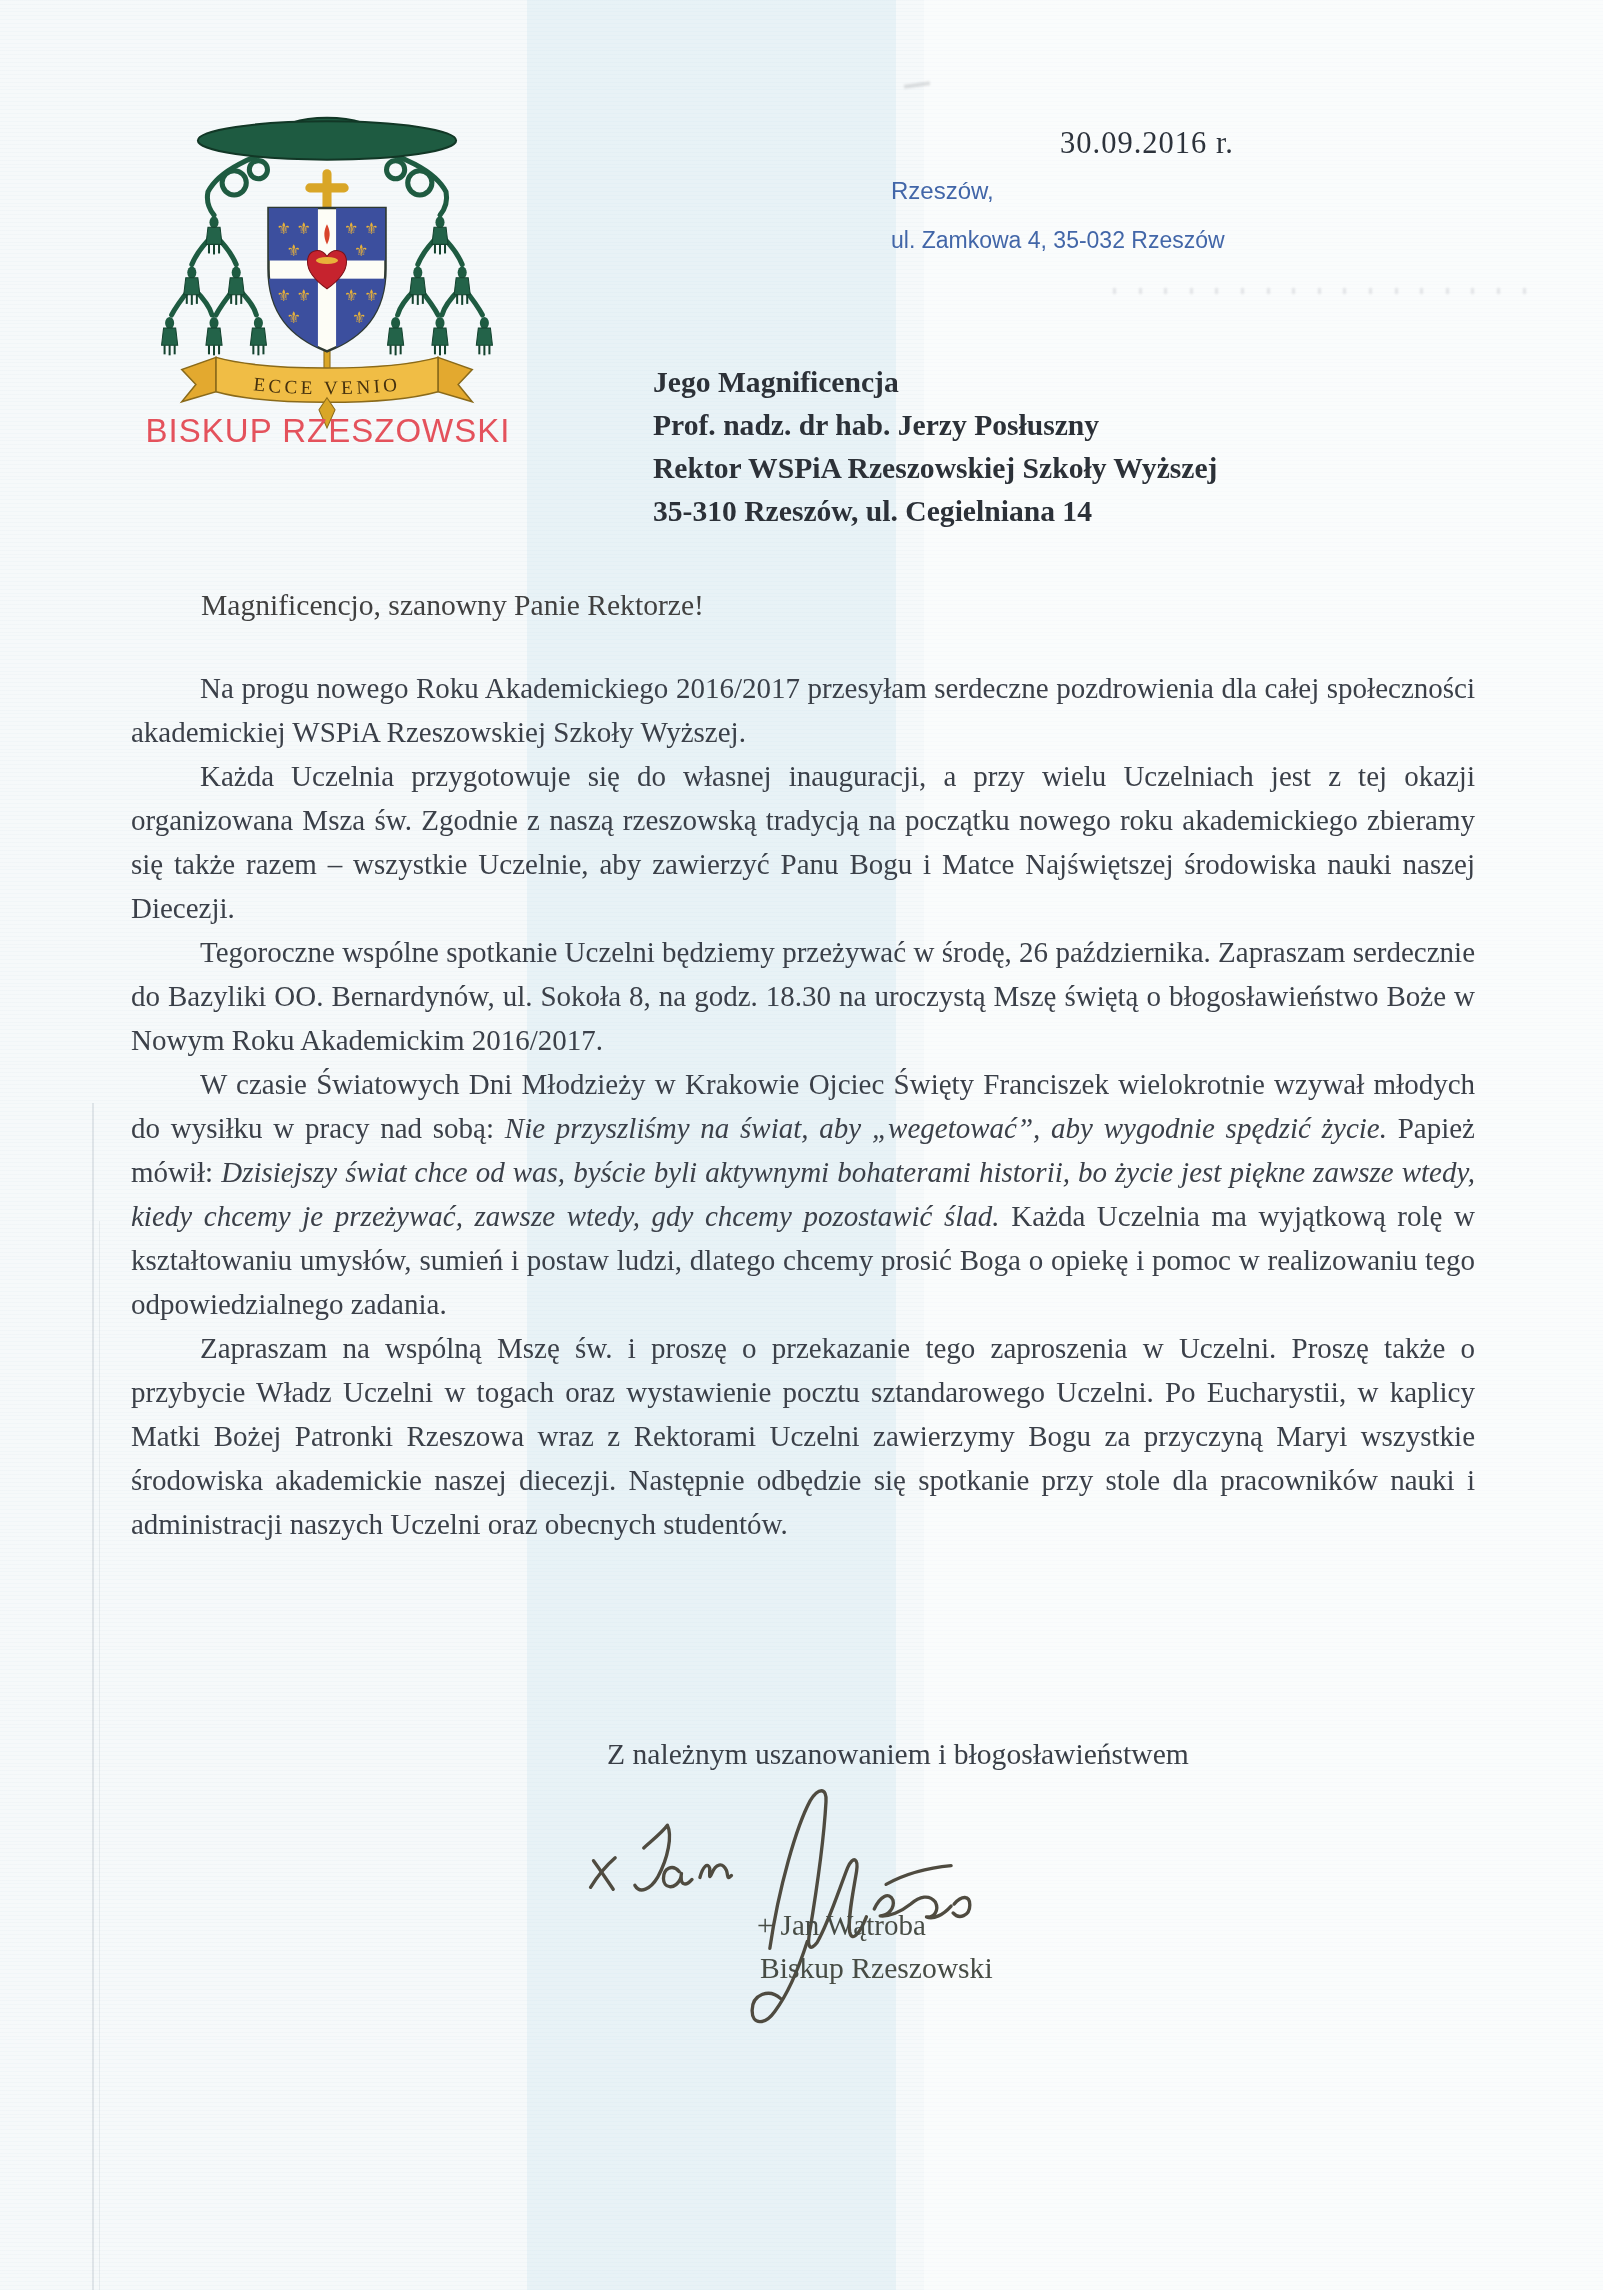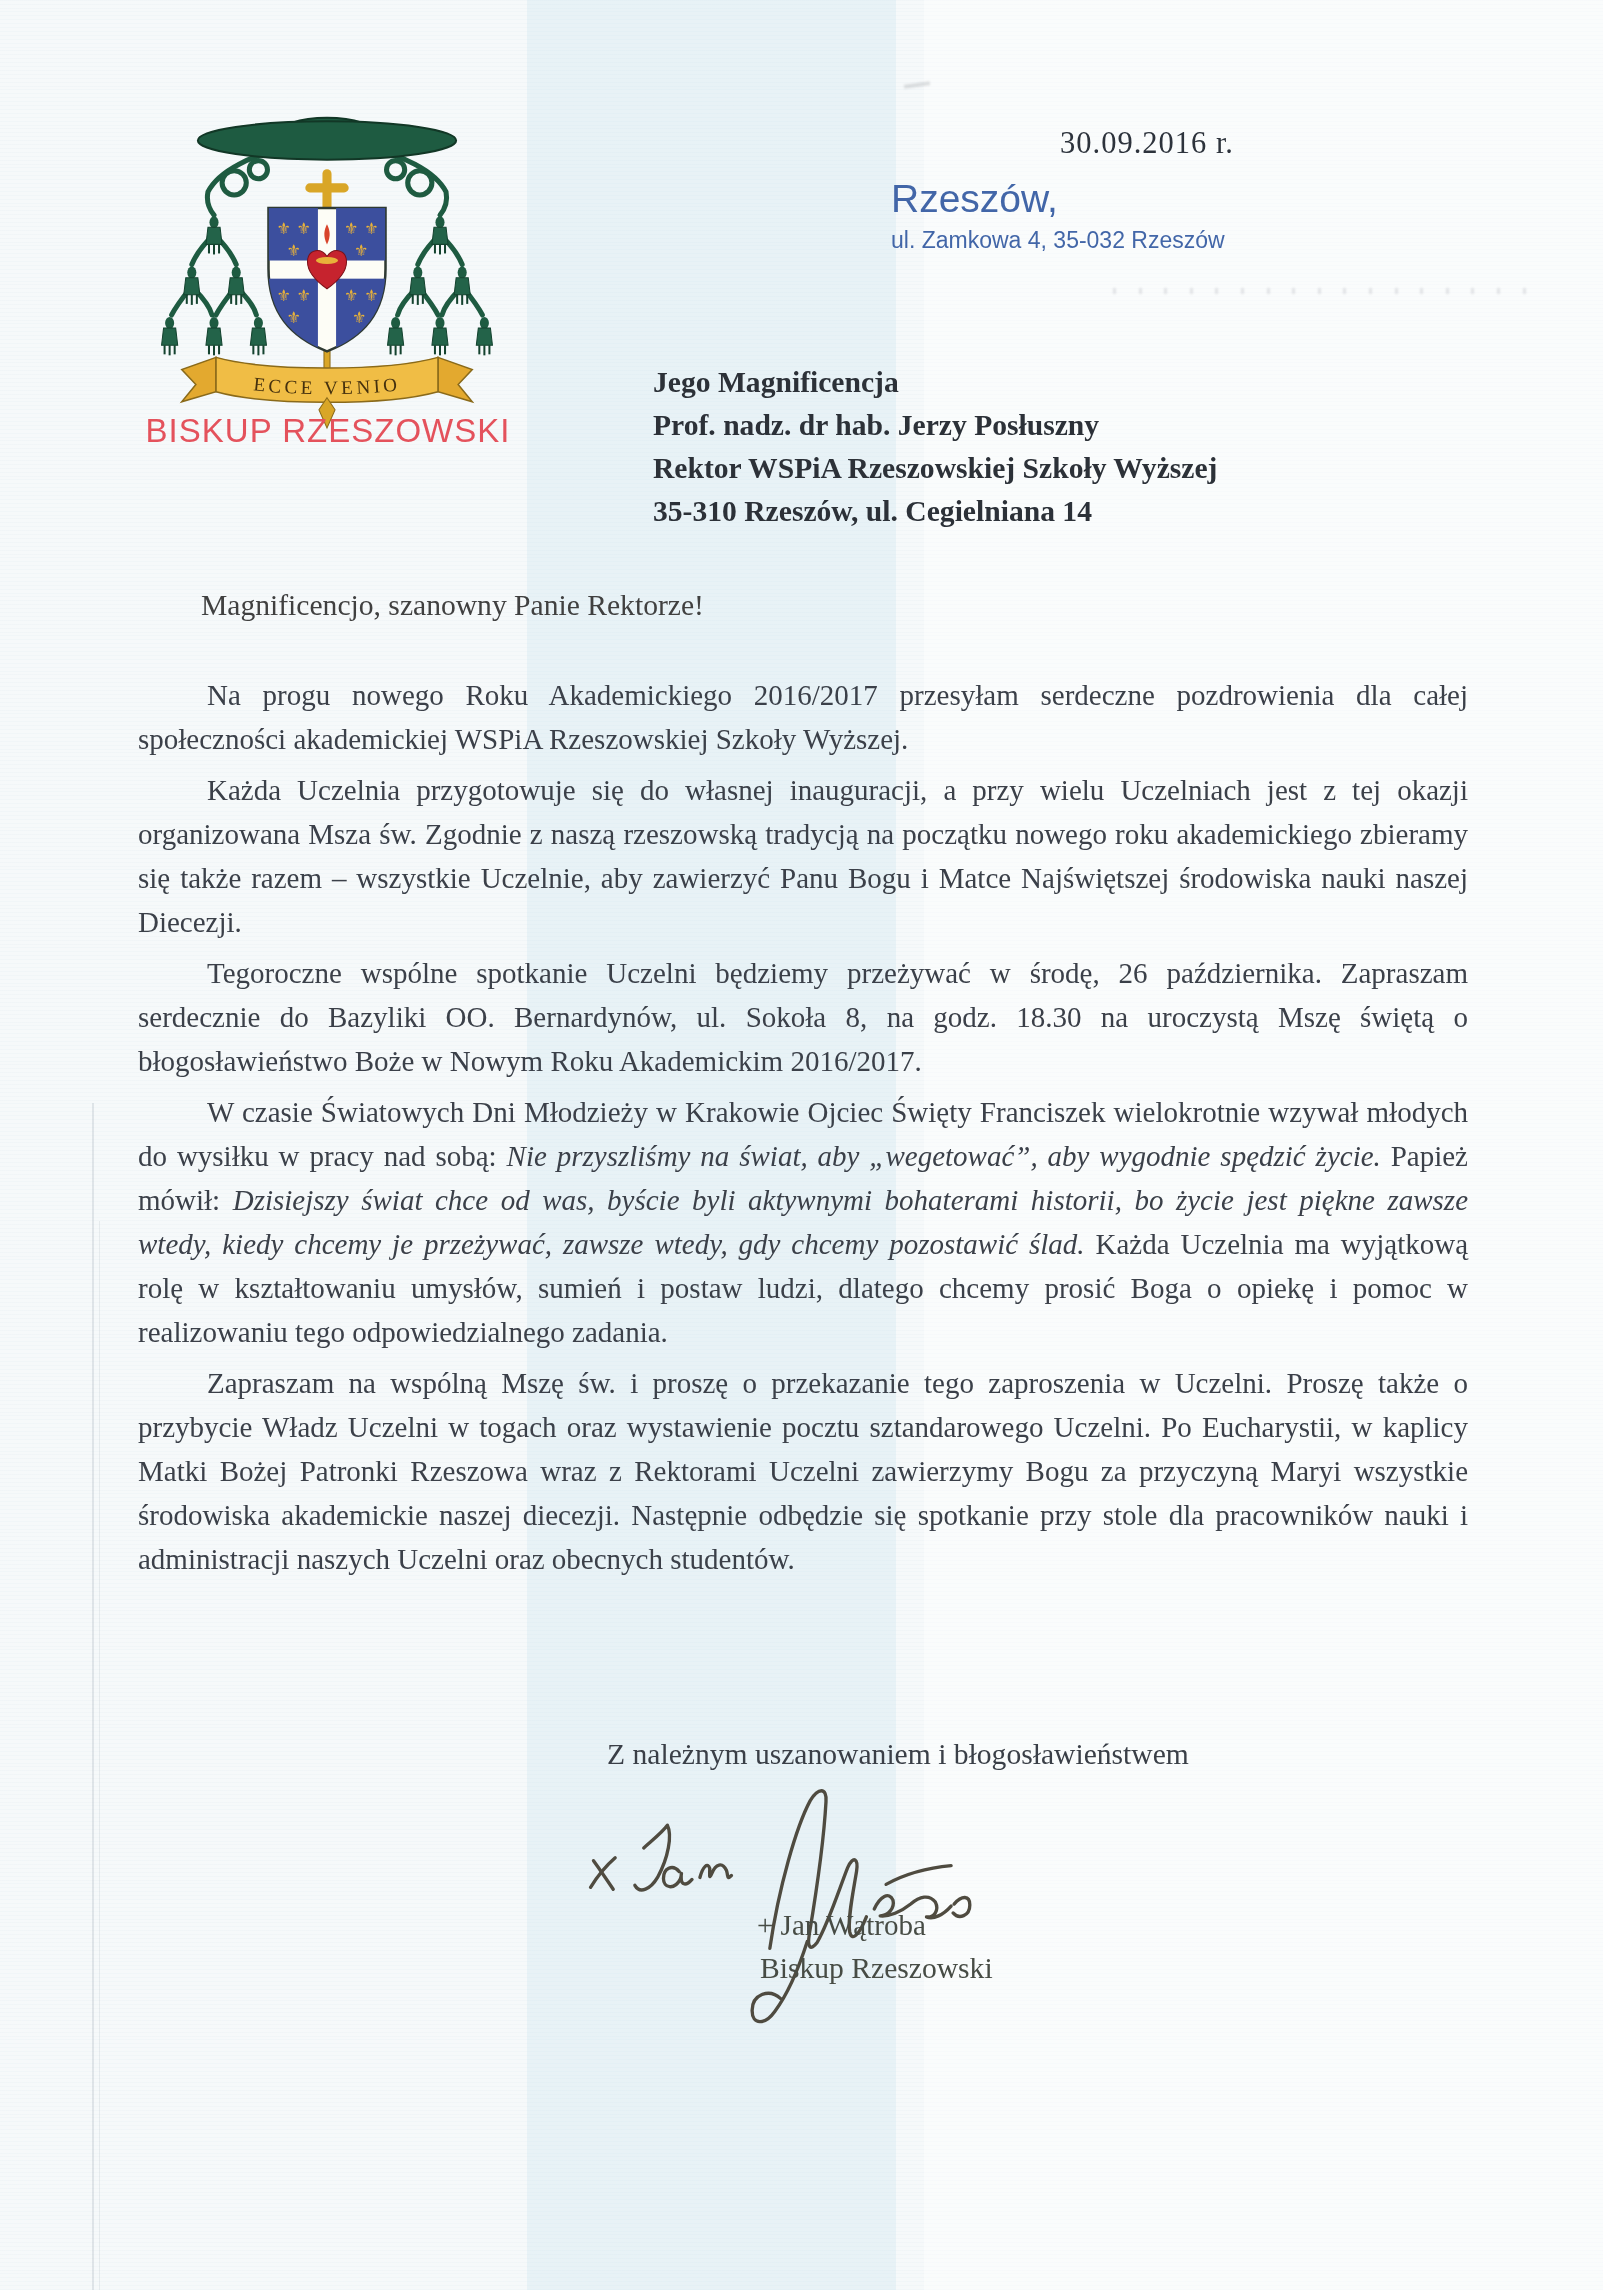--- a/index.html
+++ b/index.html
@@ -54,21 +54,21 @@
     font-family:"Liberation Sans", sans-serif;
     font-size:33px;letter-spacing:1px;font-weight:400;
   }
   .date-line{
     position:absolute;left:1060px;top:126px;
     font-size:30.5px;color:#2d333c;letter-spacing:1px;
   }
   .city-line{
     position:absolute;left:891px;top:177px;
     font-family:"Liberation Sans", sans-serif;
-    font-size:39px;
+    font-size:24px;
   }
   .address-line{
     position:absolute;left:891px;top:227px;
     font-family:"Liberation Sans", sans-serif;
     font-size:23px;
   }
 
   
   .recipient{
     position:absolute;left:653px;top:361px;width:709px;
@@ -80,21 +80,21 @@
     position:absolute;left:201px;top:589px;
     font-size:29.6px;color:#404040;
   }
 
   
   .body-text{
     position:absolute;left:131px;top:666px;width:1344px;
     font-size:29px;line-height:44px;
     text-align:justify;color:#3b4049;
   }
-  .body-text p{margin:7px;text-indent:69px;}
+  .body-text p{margin:0;text-indent:69px;}
 
   .closing{
     position:absolute;left:607px;top:1738px;
     font-size:29.6px;color:#3a3f47;text-align:center;
   }
 
   .signature-script{position:absolute;left:561px;top:1769px;width:463px;height:276px;}
   .signed-name{
     position:absolute;left:757px;top:1909px;
     font-size:29px;color:#474c45;

